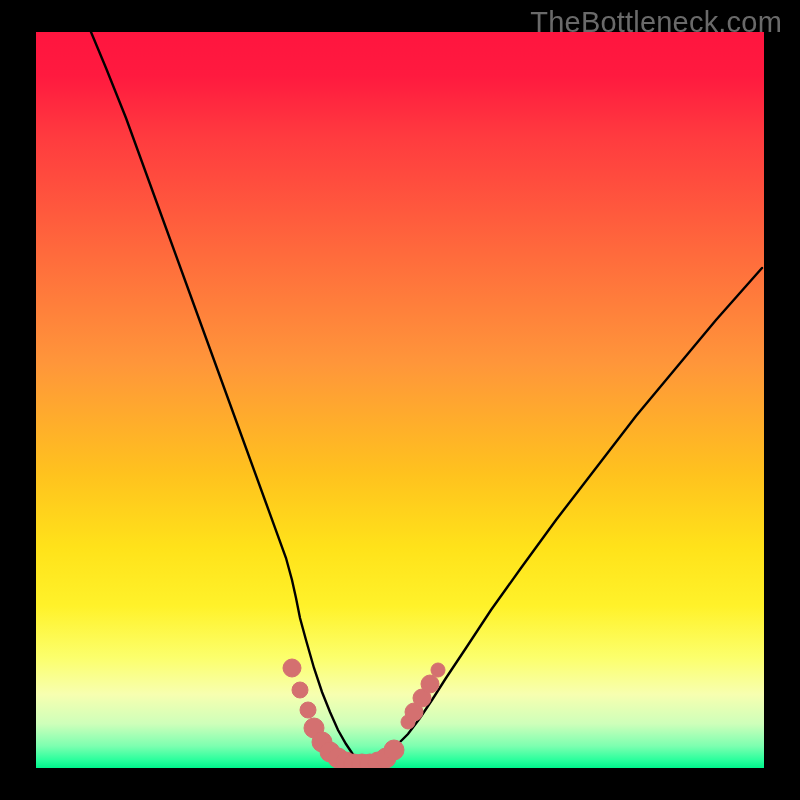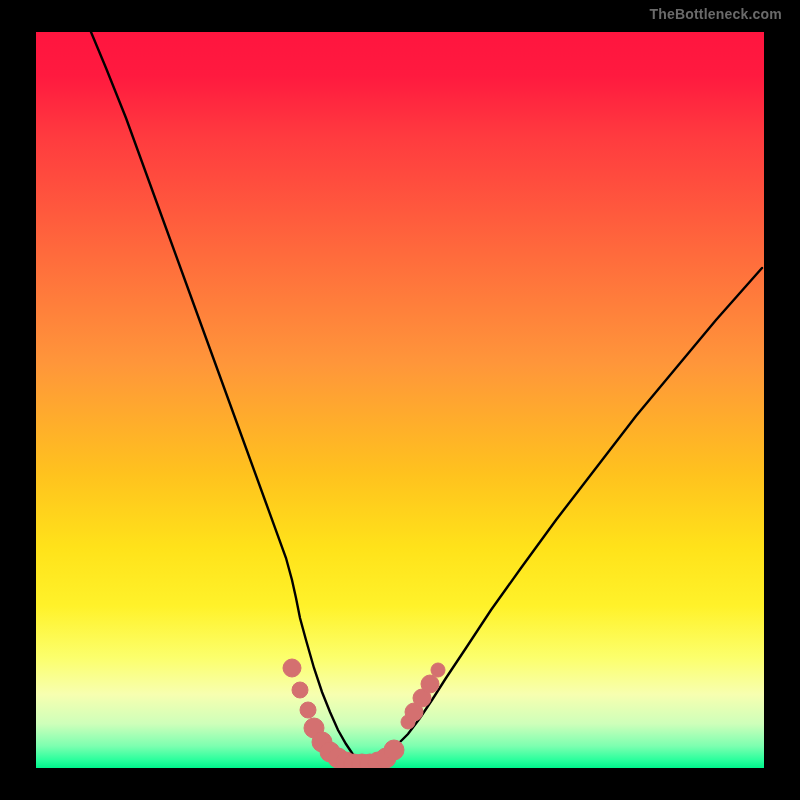--- a/index.html
+++ b/index.html
@@ -40,22 +40,22 @@
       #7dffb0 97%,
       #26ff9c 99%,
       #00f58c 100%
     );
   }
   .watermark {
     position: absolute;
     top: 6px;
     right: 18px;
     color: #6a6a6a;
-    font-size: 14px;
-    font-weight: 700;
+    font-size: 29px;
+    font-weight: 400;
     letter-spacing: 0.2px;
     user-select: none;
   }
   svg.curve {
     position: absolute;
     left: 0;
     top: 0;
     width: 728px;
     height: 736px;
   }

